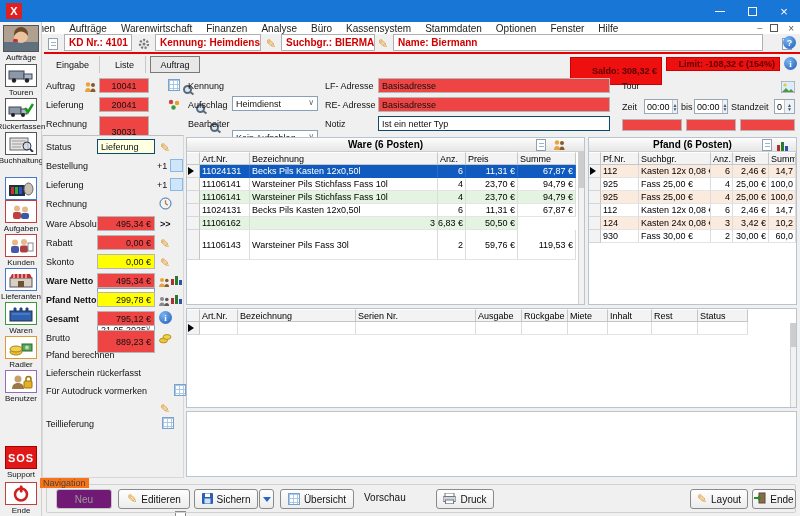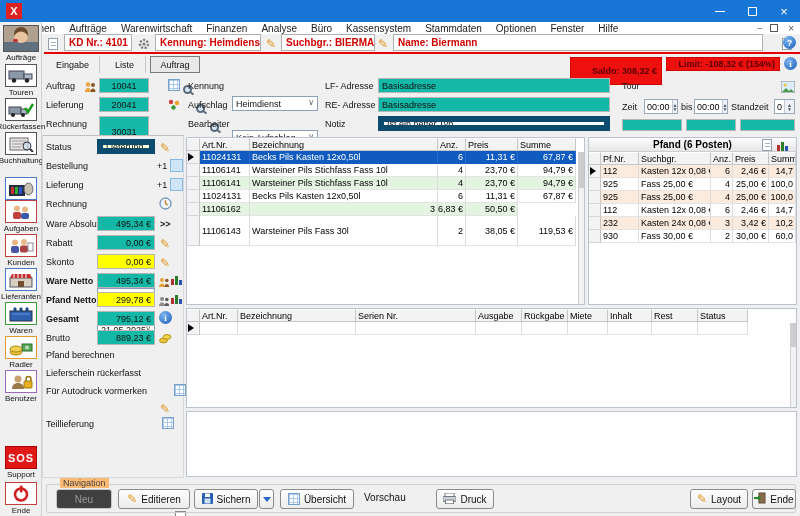--- a/index.html
+++ b/index.html
@@ -2,22 +2,22 @@
 <html><head>
 <meta charset="utf-8">
 <style>
   *{margin:0;padding:0;box-sizing:border-box}
   html,body{width:800px;height:516px}
   body{font-family:"Liberation Sans",sans-serif;background:#f0f0f0;position:relative;overflow:hidden}
   .ab{position:absolute}
   .b{font-weight:bold}
   .lb{font-size:9px;color:#111;display:flex;align-items:center;white-space:nowrap}
   .ro,.ed,.dd{font-size:9px;display:flex;align-items:center;padding:0 3px;color:#111;overflow:hidden;white-space:nowrap}
-  .ro{background:#14b8a6;border:1px solid #b6b6b6}
-  .ed{background:#fff;border:6px solid #0c4a6e}
+  .ro{background:#ef4444;border:1px solid #b6b6b6}
+  .ed{background:#fff;border:1px solid #0c4a6e}
   .dd{background:#fff;border:1px solid #8aa0b8;position:relative;padding-right:12px}
   .dd::after{content:"\2228";position:absolute;right:3px;top:1px;font-size:8px;color:#666}
   .rt{justify-content:flex-end}.ct{justify-content:center}
   .yel{background:#ffff00}.cream{background:#ffffe1}
   .custf{background:#fff;border:1px solid #b0b0b0;display:flex;align-items:center;padding:0 4px;font-size:10px;color:#d00000;font-weight:bold;white-space:nowrap;overflow:hidden}
   .badge{background:#ee0f0f;border:1px solid #c00;color:#5a0000;font-weight:bold;font-size:9px;display:flex;align-items:center;justify-content:flex-end;padding:0 4px;white-space:nowrap}
   .cb{width:11px;height:11px;border:1px solid #8a8a8a;background:#fff;display:inline-block;position:relative}
   .cb.on{background:#2a66c8;border-color:#2a66c8}
   .cb.on::after{content:"\2713";color:#fff;font-size:9px;position:absolute;left:1px;top:-1px}
   .pen{display:inline-block}
@@ -53,21 +53,21 @@
   .rg .tcell{background:#e3f4e1}
   .rp .tcell{background:#fbeade}
   .mcell{background:#f3f3f3;border-right:1px solid #c6c6c6;border-bottom:1px solid #d6d6d6;display:flex;align-items:center;justify-content:center}
   .mark::after{content:"";width:0;height:0;border:4px solid transparent;border-left:6px solid #000}
   .sbi{left:0;width:42px;display:flex;flex-direction:column;align-items:center}
   .sbx{width:32px;height:23px;background:#fff;border:1px solid #555;display:flex;align-items:center;justify-content:center;overflow:hidden}
   .sbl{font-size:8px;margin-top:1px;color:#111;white-space:nowrap}
   .bc-b{border-color:#4a78c8}.bc-r{border-color:#c04040}.bc-g{border-color:#3a9a3a}.bc-o{border-color:#e09a30}.bc-p{border-color:#9a6ac0}
   .sos{background:#e01818;border-color:#a00;color:#fff;font-weight:bold;font-size:11px;letter-spacing:1px}
   .btn{background:linear-gradient(#fefefe,#ececec);border:1px solid #8a8a8a;border-radius:3px;font-size:10px;color:#111;display:flex;align-items:center;justify-content:center;gap:4px;white-space:nowrap}
-  .btn.dis{color:#9a9a9a;background:#404040;border-color:#c6c6c6}
+  .btn.dis{color:#9a9a9a;background:#701a75;border-color:#c6c6c6}
   .scroll{background:#f2f2f2;border-left:1px solid #d0d0d0}
   .thumb{background:#cdcdcd;width:100%}
   .redline{background:#e60000}
   .groove{border:1px solid #d8d8d8;border-top-color:#c0c0c0}
 </style>
 </head>
 <body>
 
 
 
@@ -379,39 +379,49 @@
       <circle cx="4" cy="3" r="2" fill="#8a8a8a"></circle>
       <path d="M1 10c0-2.4 1.3-3.6 3-3.6s3 1.2 3 3.6z" fill="#8a8a8a"></path>
       <circle cx="8.8" cy="3.5" r="1.8" fill="#5a5a5a"></circle>
       <path d="M6.5 10c0-2 1-3 2.3-3s2.3 1 2.3 3z" fill="#5a5a5a"></path>
     </svg></span>
 <span class="ab chart-ic" style="left:171px;top:293px"></span>
 <div class="ab lb b" style="left:46px;top:311px;height:15px">Gesamt</div>
 <div class="ab ro rt" style="left:97px;top:311px;width:58px;height:15px">795,12 €</div>
 <span class="ab info-ic" style="left:159px;top:311px"></span>
 <div class="ab lb" style="left:46px;top:330px;height:15px">Brutto</div>
-<div class="ab ro rt" style="left:97px;top:330px;width:58px;height:15px">889,23 €</div>
+<div class="ab ro rt" style="left:97px;top:330px;width:58px;height:23px">889,23 €</div>
 <span class="ab" style="left:159px;top:330px"><svg width="13" height="12">
       <ellipse cx="4.5" cy="8.5" rx="4" ry="2.4" fill="#e8c53a" stroke="#b8921a"></ellipse>
       <ellipse cx="8" cy="5" rx="4" ry="2.4" fill="#f0d44a" stroke="#b8921a"></ellipse>
     </svg></span>
 <div class="ab lb" style="left:46px;top:349px;height:12px">Pfand berechnen</div>
 <span class="ab cb on" style="left:160px;top:349px"></span>
 <div class="ab lb" style="left:46px;top:367px;height:12px">Lieferschein rückerfasst</div>
 <span class="ab cb" style="left:160px;top:367px"></span>
 <div class="ab lb" style="left:46px;top:385px;height:12px">Für Autodruck vormerken</div>
 
 <span class="ab grid-ic" style="left:174px;top:384px"></span>
 <span class="ab pen" style="left:160px;top:399px"></span>
 <div class="ab lb" style="left:46px;top:416px;height:15px">Teillieferung</div>
 
 <span class="ab grid-ic" style="left:162px;top:417px"></span>
 
 
 <div class="ab panel" style="left:186px;top:137px;width:399px;height:168px">
+  <div class="phd" style="height:14px">
+    <span>Ware (6 Posten)</span>
+    <span class="doc-ic" style="position:absolute;right:38px;top:1px"></span>
+    <span style="position:absolute;right:18px;top:1px"><svg width="13" height="12">
+          <circle cx="4" cy="3.5" r="2.2" fill="#e8a33d"></circle>
+          <path d="M1 11c0-2.6 1.3-4 3-4s3 1.4 3 4z" fill="#e8a33d"></path>
+          <circle cx="9" cy="4" r="2" fill="#8a5a2a"></circle>
+          <path d="M6.5 11c0-2.2 1-3.4 2.5-3.4s2.5 1.2 2.5 3.4z" fill="#8a5a2a"></path>
+        </svg></span>
+  </div>
   <div class="trow" style="grid-template-columns:13px 50px 188px 28px 52px 58px 1fr;height:13px">
     <span class="hcell"></span>
     <span class="hcell">Art.Nr.</span>
     <span class="hcell">Bezeichnung</span>
     <span class="hcell">Anz.</span>
     <span class="hcell">Preis</span>
     <span class="hcell">Summe</span>
     <span></span>
   </div>
   <div class="trow rsel" style="grid-template-columns:13px 50px 188px 28px 52px 58px;height:13px">
@@ -451,21 +461,21 @@
     <span class="tcell">11106162</span>
     <span class="tcell num">3</span>
     <span class="tcell num">16,83 €</span>
     <span class="tcell num">50,50 €</span>
   </div>
   <div class="trow" style="grid-template-columns:13px 50px 188px 28px 52px 58px;height:30px">
     <span class="mcell"></span>
     <span class="tcell">11106143</span>
     <span class="tcell">Warsteiner Pils Fass 30l</span>
     <span class="tcell num">2</span>
-    <span class="tcell num">38,05 €</span>
+    <span class="tcell num">59,76 €</span>
     <span class="tcell num">119,53 €</span>
   </div>
   <div class="scroll" style="position:absolute;right:0;top:14px;bottom:0;width:6px">
       <div class="thumb" style="height:36px"></div>
     </div>
 </div>
 
 
 <div class="ab panel" style="left:588px;top:137px;width:209px;height:168px">
   <div class="phd" style="height:14px">
@@ -508,21 +518,21 @@
   <div class="trow" style="grid-template-columns:12px 38px 72px 22px 36px 27px;height:13px">
     <span class="mcell"></span>
     <span class="tcell">112</span>
     <span class="tcell">Kasten 12x 0,08 €</span>
     <span class="tcell num">6</span>
     <span class="tcell num">2,46 €</span>
     <span class="tcell num">14,7</span>
   </div>
   <div class="trow rp" style="grid-template-columns:12px 38px 72px 22px 36px 27px;height:13px">
     <span class="mcell"></span>
-    <span class="tcell">232</span>
+    <span class="tcell">124</span>
     <span class="tcell">Kasten 24x 0,08 €</span>
     <span class="tcell num">3</span>
     <span class="tcell num">3,42 €</span>
     <span class="tcell num">10,2</span>
   </div>
   <div class="trow" style="grid-template-columns:12px 38px 72px 22px 36px 27px;height:13px">
     <span class="mcell"></span>
     <span class="tcell">930</span>
     <span class="tcell">Fass 30,00 €</span>
     <span class="tcell num">2</span>
@@ -563,21 +573,21 @@
     </div>
 </div>
 
 
 <div class="ab panel" style="left:186px;top:411px;width:611px;height:66px">
   <div style="height:51px;background:#fff"></div>
 </div>
 
 
 <div class="ab" style="left:46px;top:484px;width:750px;height:29px;border:1px solid #d0d0d0;border-radius:2px"></div>
-<div class="ab lb" style="left:60px;top:478px;padding:0 3px;background:#fdba74;font-size:9px;color:#444">Navigation</div>
+<div class="ab lb" style="left:40px;top:478px;padding:0 3px;background:#f97316;font-size:9px;color:#444">Navigation</div>
 <div class="ab btn dis" style="left:56px;top:489px;width:56px;height:20px">
     <span>Neu</span>
   </div>
 <div class="ab btn" style="left:118px;top:489px;width:72px;height:20px">
     <span class="pen"></span>
     <span>Editieren</span>
   </div>
 <div class="ab btn" style="left:194px;top:489px;width:64px;height:20px">
     <span><svg width="11" height="11">
         <rect width="11" height="11" rx="1" fill="#2b5fb4"></rect>

